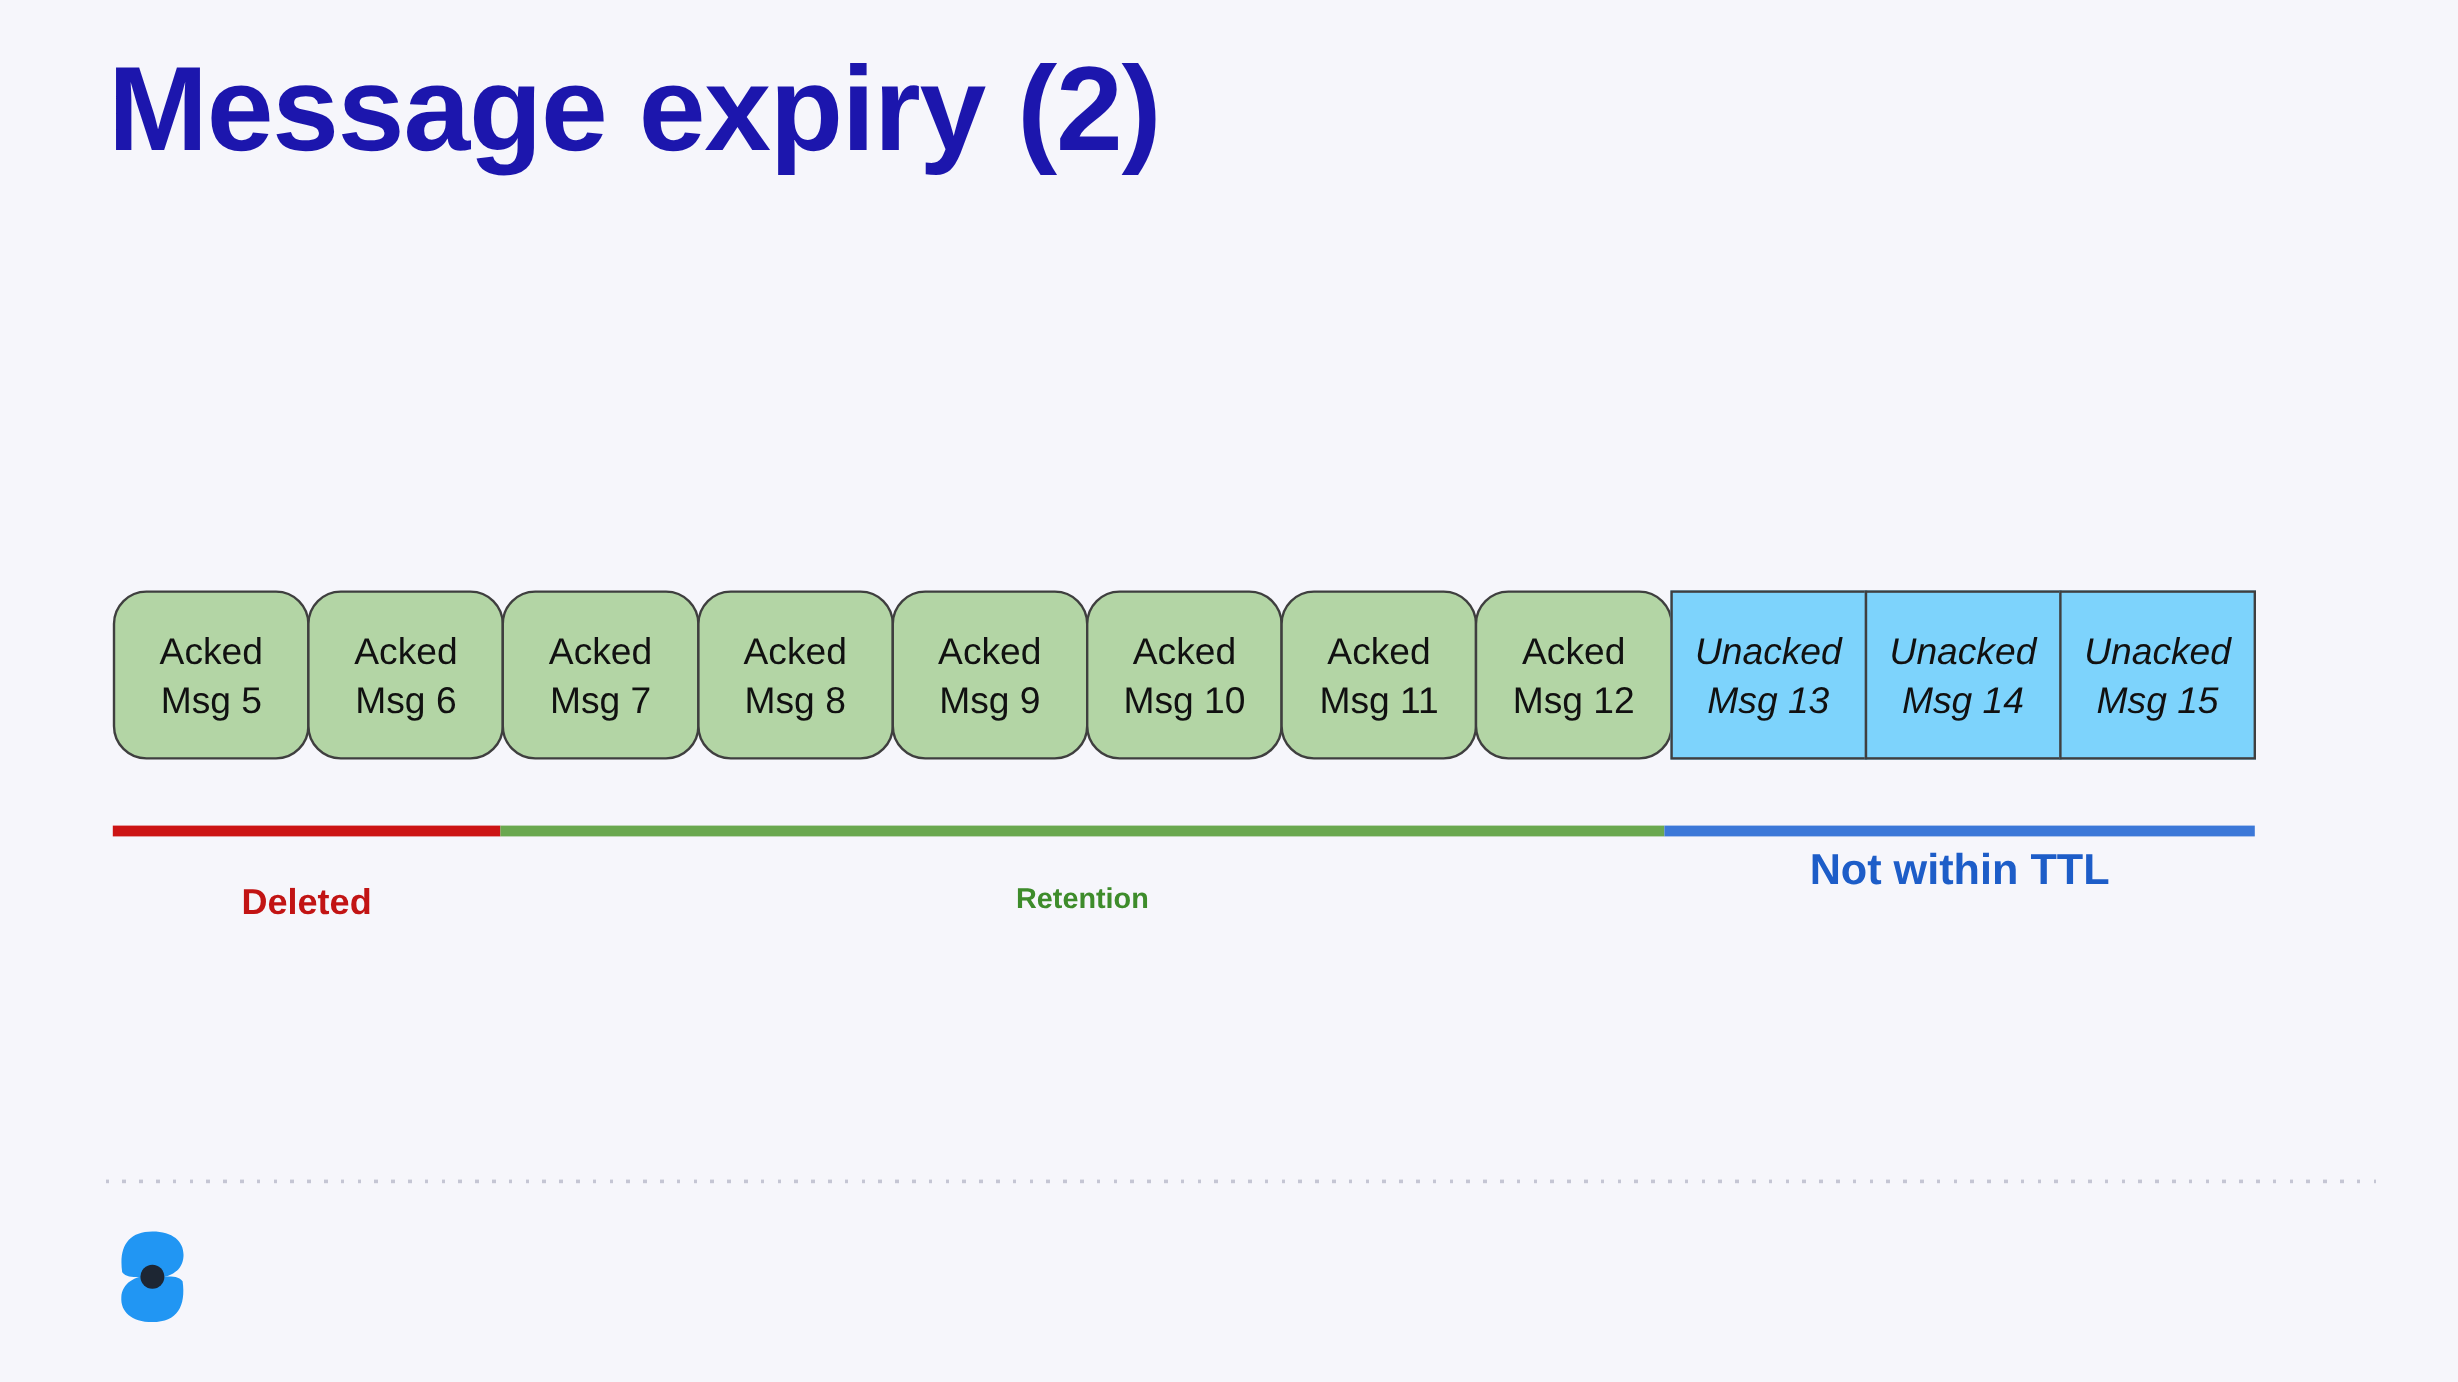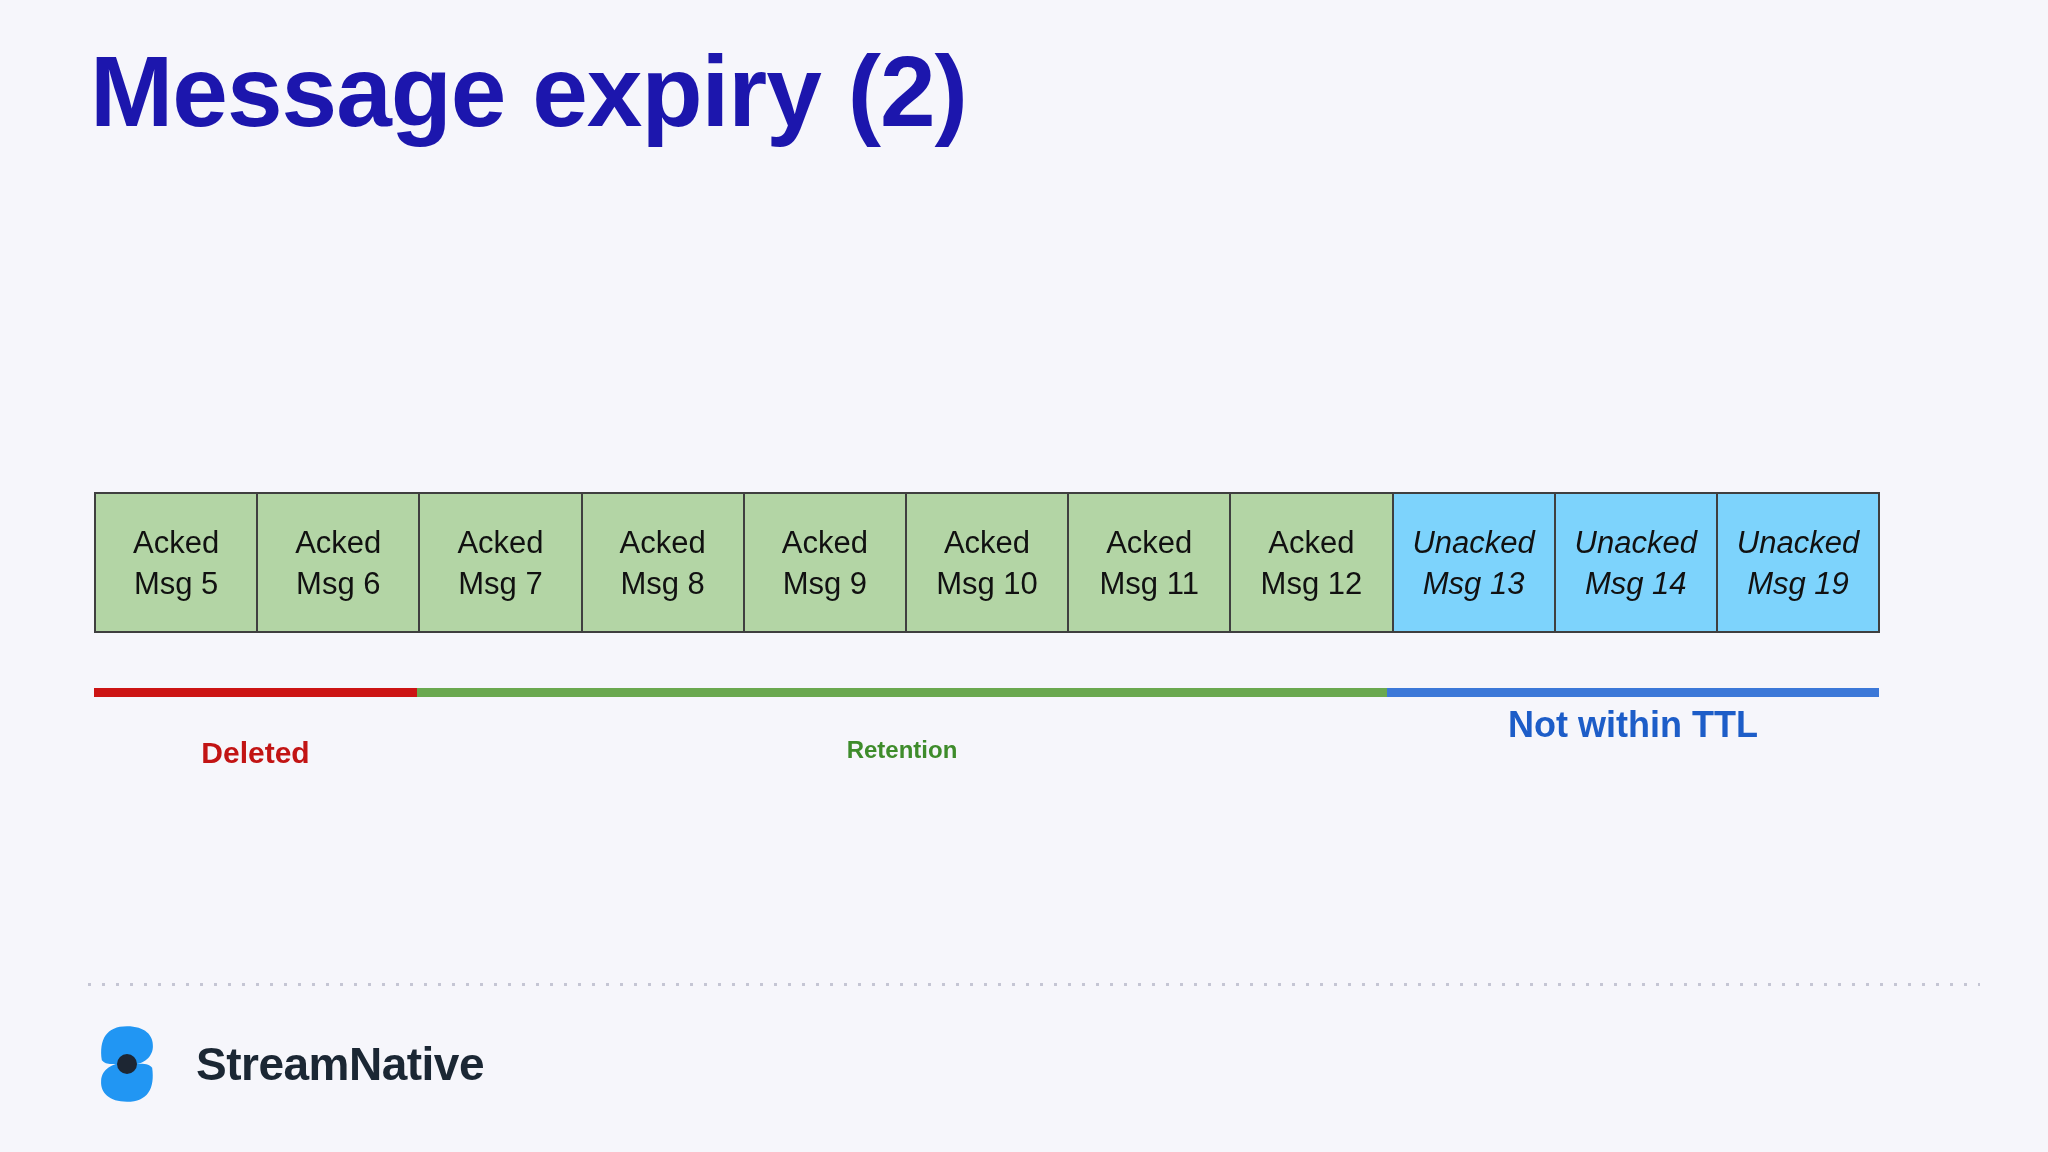--- a/index.html
+++ b/index.html
@@ -17,21 +17,21 @@
   .message-row{
     position:absolute;left:94px;top:492px;width:1786px;height:141px;
     display:flex;
   }
   .cell{
     flex:1;display:flex;flex-direction:column;align-items:center;justify-content:center;
     border:2px solid #3f3f3f;box-sizing:border-box;
     font-size:31px;line-height:41px;color:#111;text-align:center;
   }
   .cell + .cell{margin-left:-2px;}
-  .cell.acked{background:#b3d5a5;}
+  .cell.acked{background:#b3d5a5;border-radius:28px;}
   .cell.unacked{background:#7dd3fc;font-style:italic;}
   
   .tl-line{position:absolute;top:688px;height:9px;}
   .tl-line.deleted{left:94px;width:323px;background:#cc1414;}
   .tl-line.retention{left:417px;width:970px;background:#6aa84f;}
   .tl-line.ttl{left:1387px;width:492px;background:#3c78d8;}
   .tl-label{position:absolute;text-align:center;font-weight:700;}
   .tl-label.deleted{left:94px;width:323px;top:736px;font-size:30px;color:#c21414;}
   .tl-label.retention{left:417px;width:970px;top:736px;font-size:24px;color:#3e8c2b;}
   .tl-label.ttl{left:1337px;width:592px;top:702px;font-size:36px;line-height:45px;color:#1d5dc8;}
@@ -87,21 +87,21 @@
     <div class="cell unacked">
       <div>Unacked</div>
       <div>Msg 13</div>
     </div>
     <div class="cell unacked">
       <div>Unacked</div>
       <div>Msg 14</div>
     </div>
     <div class="cell unacked">
       <div>Unacked</div>
-      <div>Msg 19</div>
+      <div>Msg 15</div>
     </div>
   </div>
 
 <div class="tl-line deleted" style="background: rgb(204, 20, 20);"></div>
 <div class="tl-line retention" style="background: rgb(106, 168, 79);"></div>
 <div class="tl-line ttl" style="background: rgb(60, 120, 216);"></div>
 
 <div class="tl-label deleted" style="color: rgb(194, 20, 20);">Deleted</div>
 <div class="tl-label retention" style="color: rgb(62, 140, 43);">Retention</div>
 <div class="tl-label ttl" style="color: rgb(29, 93, 200);">
@@ -109,14 +109,13 @@
 </div>
 
 <div class="divider"></div>
 
 <div class="brand">
   <svg class="brand-icon" viewBox="0 0 100 118" xmlns="http://www.w3.org/2000/svg">
     <path d="M16 54 C12 26 22 8 50 8 C74 8 86 20 85 36 C84 54 66 62 48 60 C34 58 22 62 16 54 Z" fill="#2196f3"></path>
     <path d="M84 64 C88 92 78 110 50 110 C26 110 14 98 15 82 C16 64 34 56 52 58 C66 60 78 56 84 64 Z" fill="#2196f3"></path>
     <circle cx="50" cy="59" r="13.5" fill="#1d2633"></circle>
   </svg>
-  <div class="brand-text">StreamNative</div>
 </div>
 
 </body></html>

